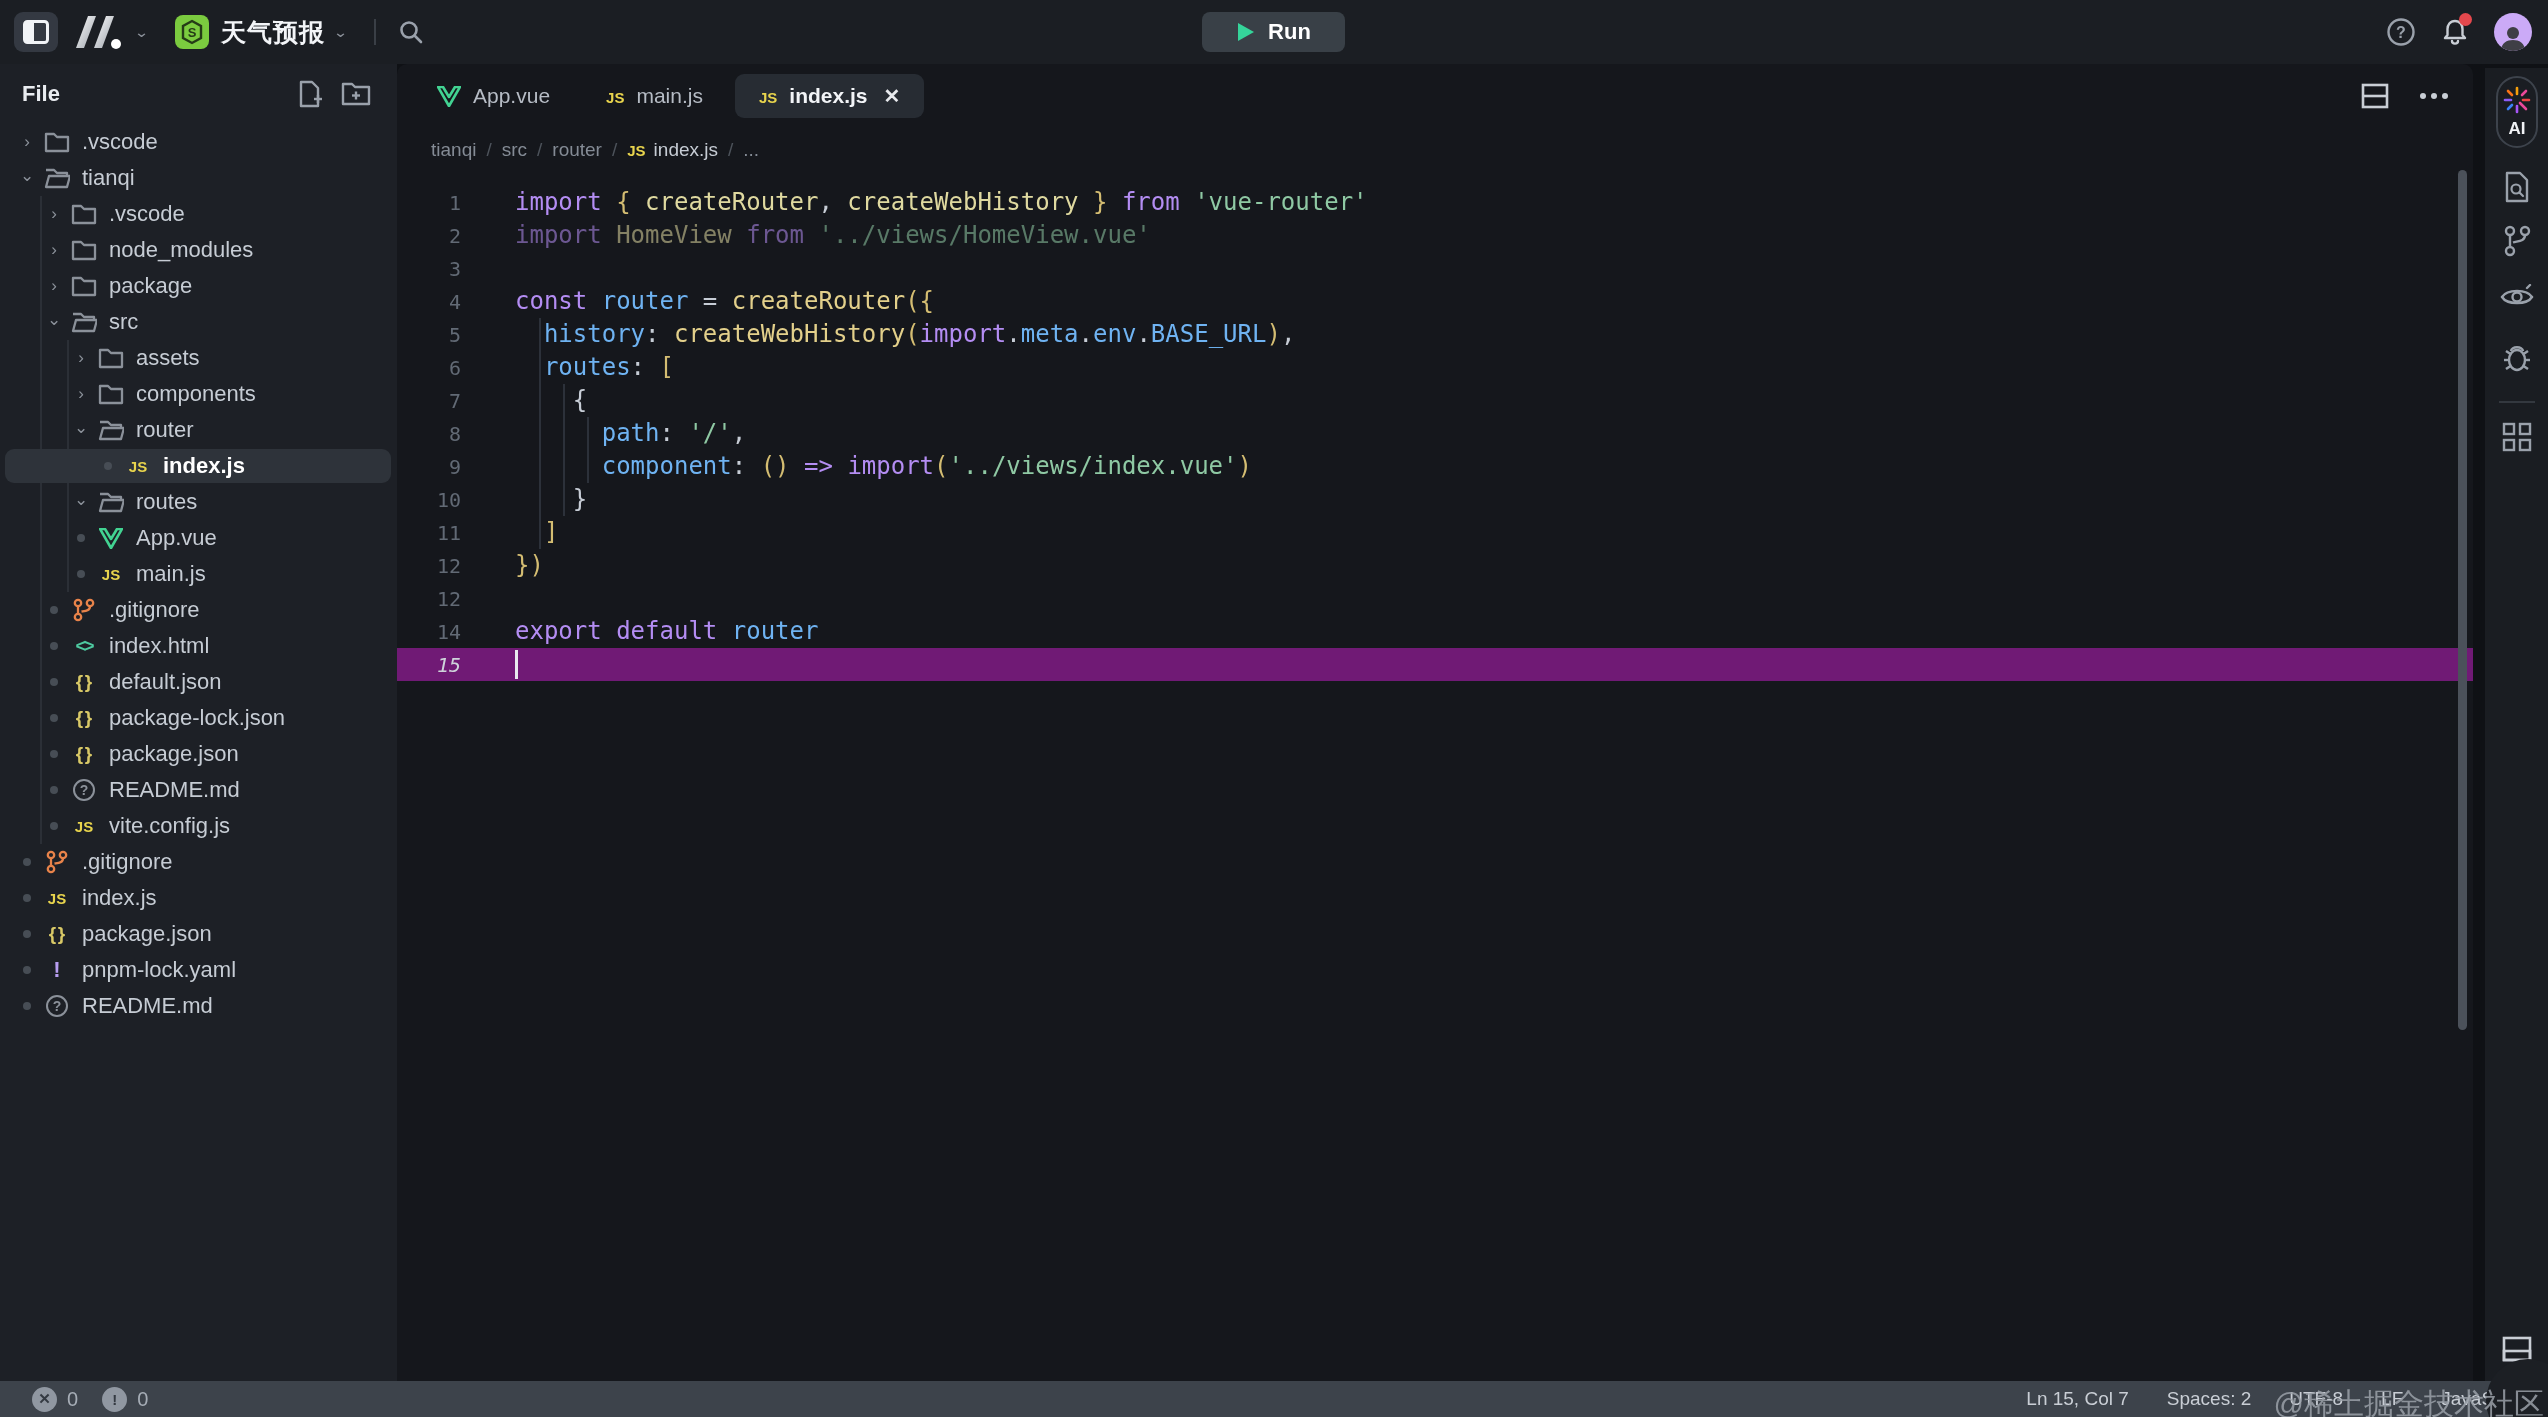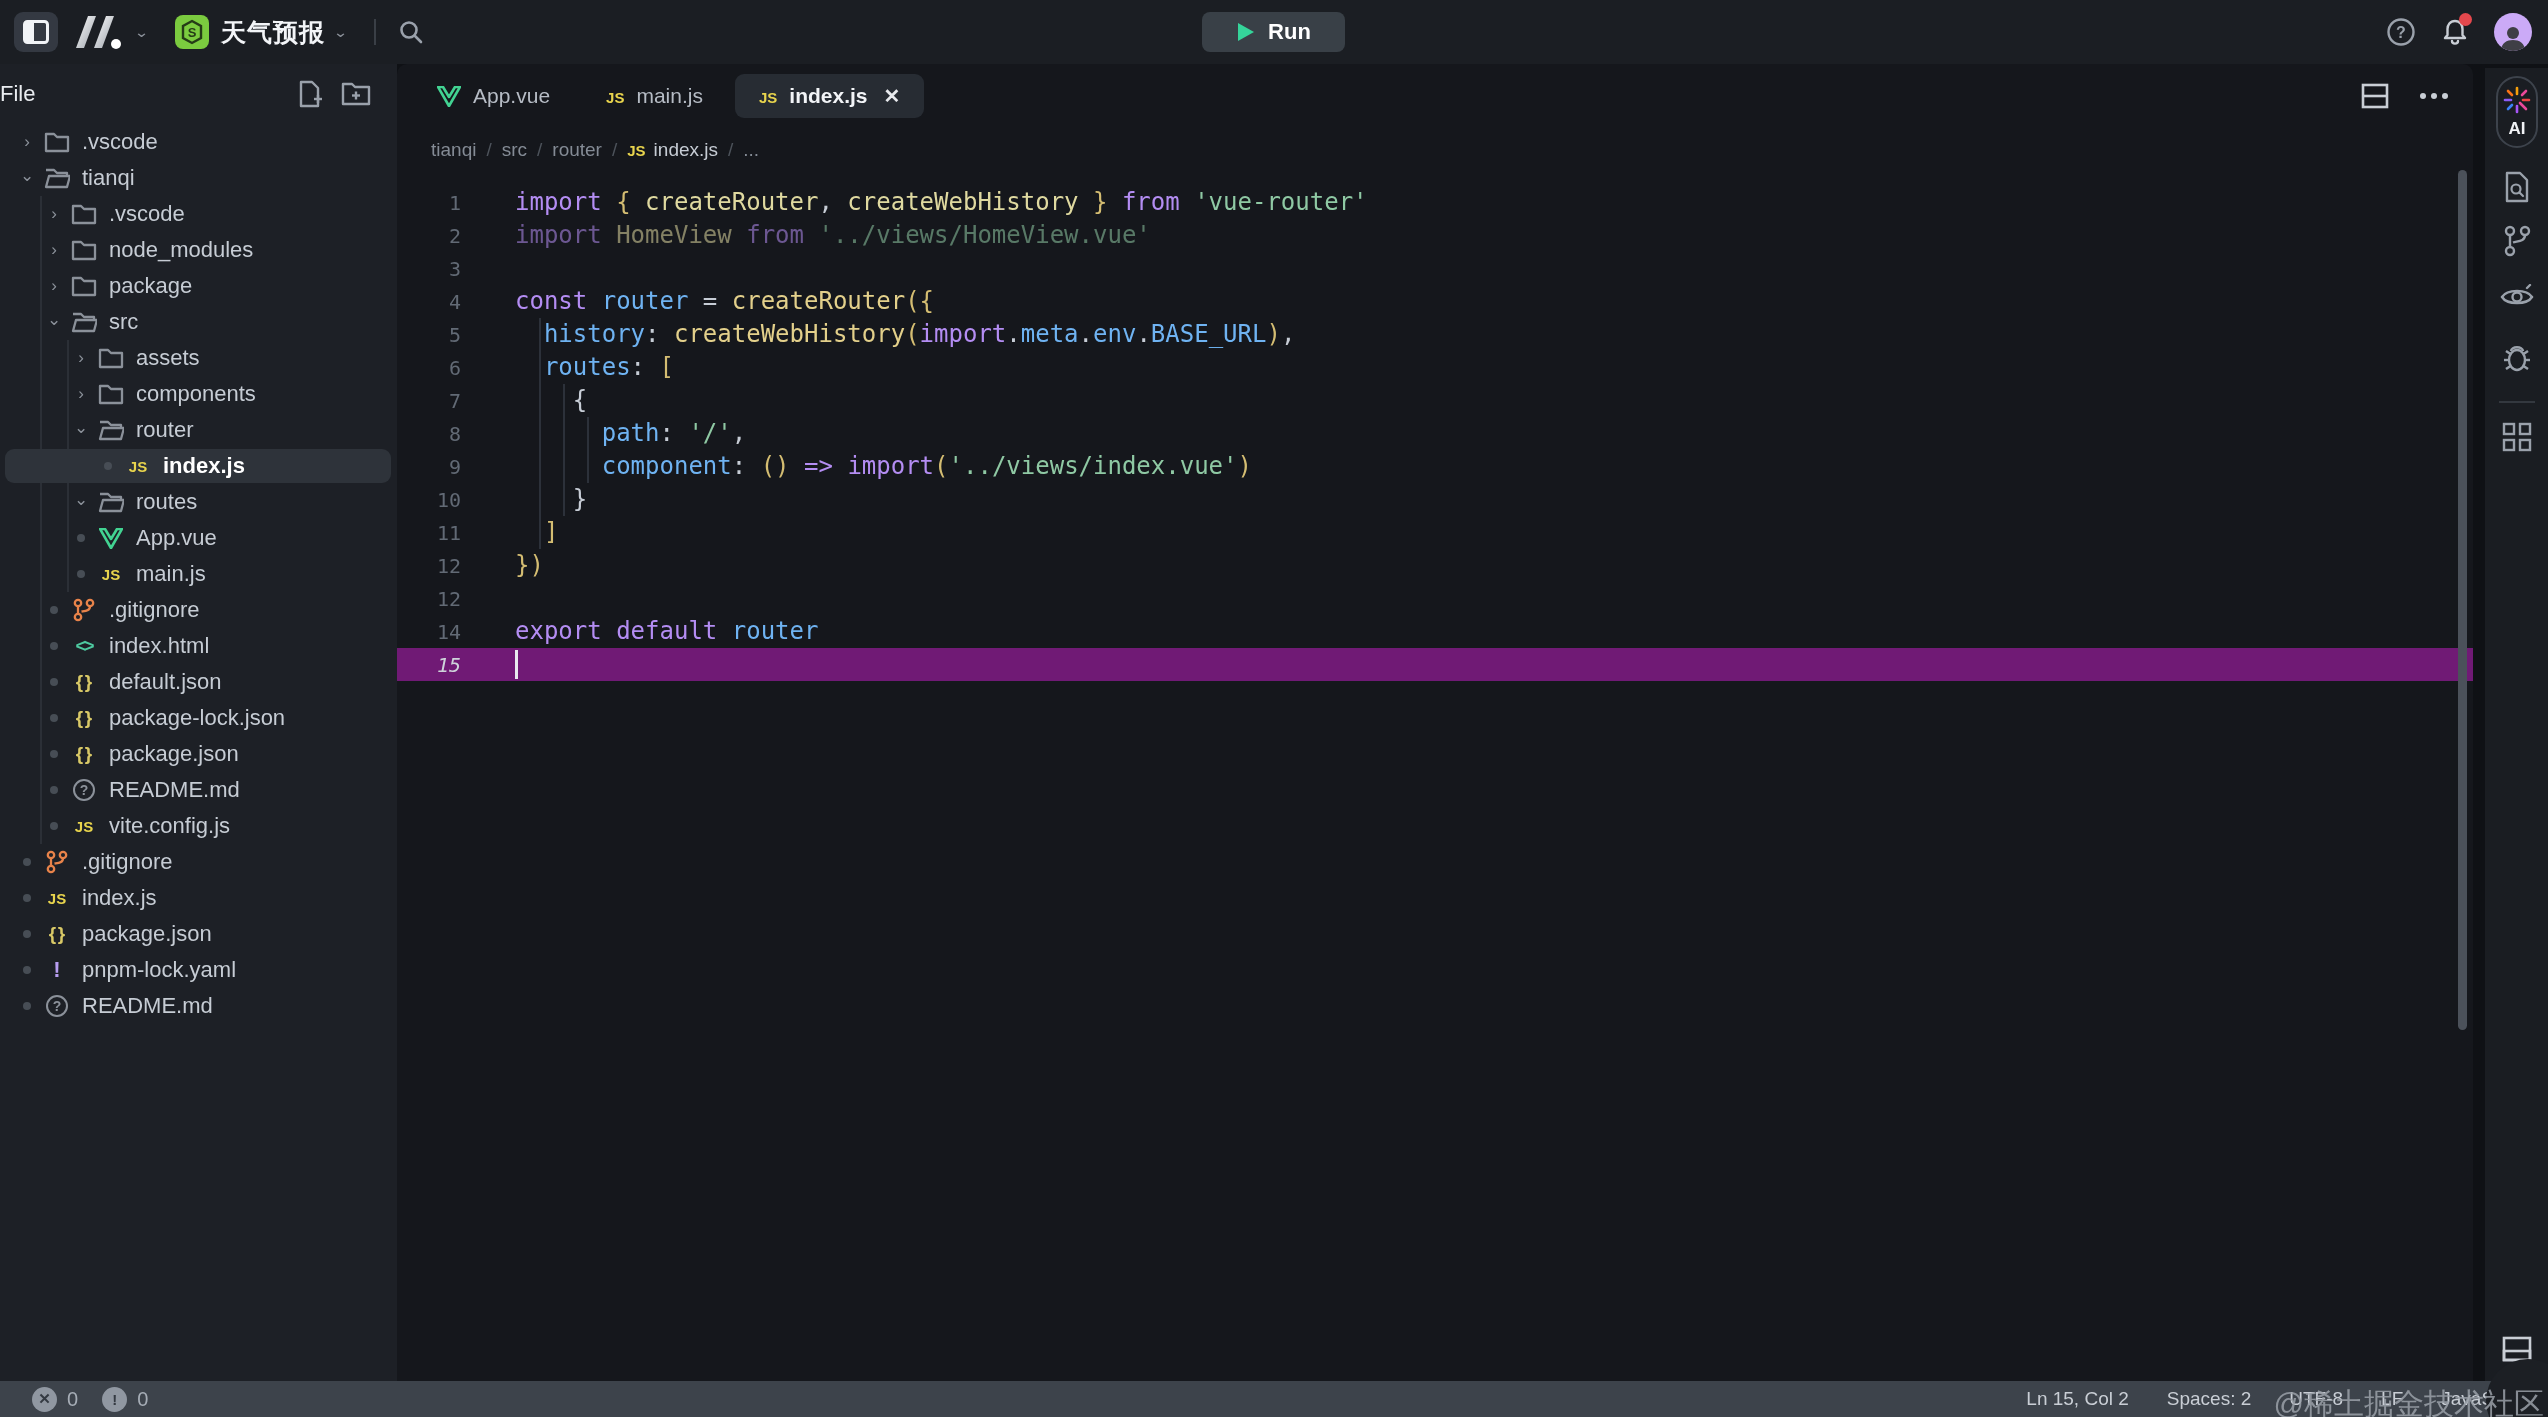--- a/index.html
+++ b/index.html
@@ -23,21 +23,21 @@
   #run-button{ position:absolute; left:1202px; top:12px; width:143px; height:40px; background:#394047;
     border-radius:8px; display:flex; align-items:center; justify-content:center; gap:12px; }
   #run-button span{ color:#ffffff; font-size:22px; font-weight:bold; }
   .tb-right{ position:absolute; right:0; top:0; height:64px; display:flex; align-items:center; gap:24px; padding-right:16px; }
   #bell-wrap{ position:relative; }
   #bell-dot{ position:absolute; right:-2px; top:-4px; width:13px; height:13px; border-radius:50%; background:#e5484d; }
   #avatar{ width:38px; height:38px; border-radius:50%; background:#cbaaf7; display:flex; align-items:flex-end; justify-content:center; overflow:hidden; }
   
   #sidebar{ position:absolute; left:0; top:64px; width:397px; height:1317px; background:#1d2026; }
   #sidebar-header{ position:relative; height:60px; display:flex; align-items:center; }
-  #sidebar-header .t{ font-size:22px; font-weight:normal; color:#e9ecf0; }
+  #sidebar-header .t{ margin-left:22px; font-size:22px; font-weight:bold; color:#e9ecf0; }
   #sidebar-header .acts{ position:absolute; right:26px; display:flex; gap:18px; }
   #tree{ position:relative; }
   .guide{ position:absolute; width:2px; background:#2b2f36; }
   .trow{ position:absolute; left:0; width:397px; height:36px; display:flex; align-items:center; font-size:22px; color:#c6ccd4; }
   .trow .chv{ width:26px; color:#8b919a; font-size:17px; display:flex; justify-content:center; }
   .trow .dot{ width:26px; display:flex; justify-content:center; }
   .trow .dot i{ width:8px; height:8px; border-radius:50%; background:#474d55; }
   .trow .fic{ width:34px; display:flex; justify-content:center; align-items:center; }
   .trow .lbl{ margin-left:8px; white-space:nowrap; }
   .trow.sel::before{ content:""; position:absolute; left:5px; right:6px; top:1px; bottom:1px; background:#2e333a; border-radius:9px; }
@@ -655,21 +655,21 @@
   </div>
 
   <footer id="statusbar">
     <div class="sb-left">
       <span class="sb-badge">✕</span>
       <span class="sb-count">0</span>
       <span class="sb-badge">!</span>
       <span class="sb-count">0</span>
     </div>
     <div class="sb-right" id="sb-right">
-        <span>Ln 15, Col 2</span>
+        <span>Ln 15, Col 7</span>
         <span>Spaces: 2</span>
         <span>UTF-8</span>
         <span>LF</span>
         <span>JavaScript</span>
       </div>
   </footer>
 
   <div id="wm-blob"></div>
   <div id="watermark">@稀土掘金技术社区</div>
 </div>

